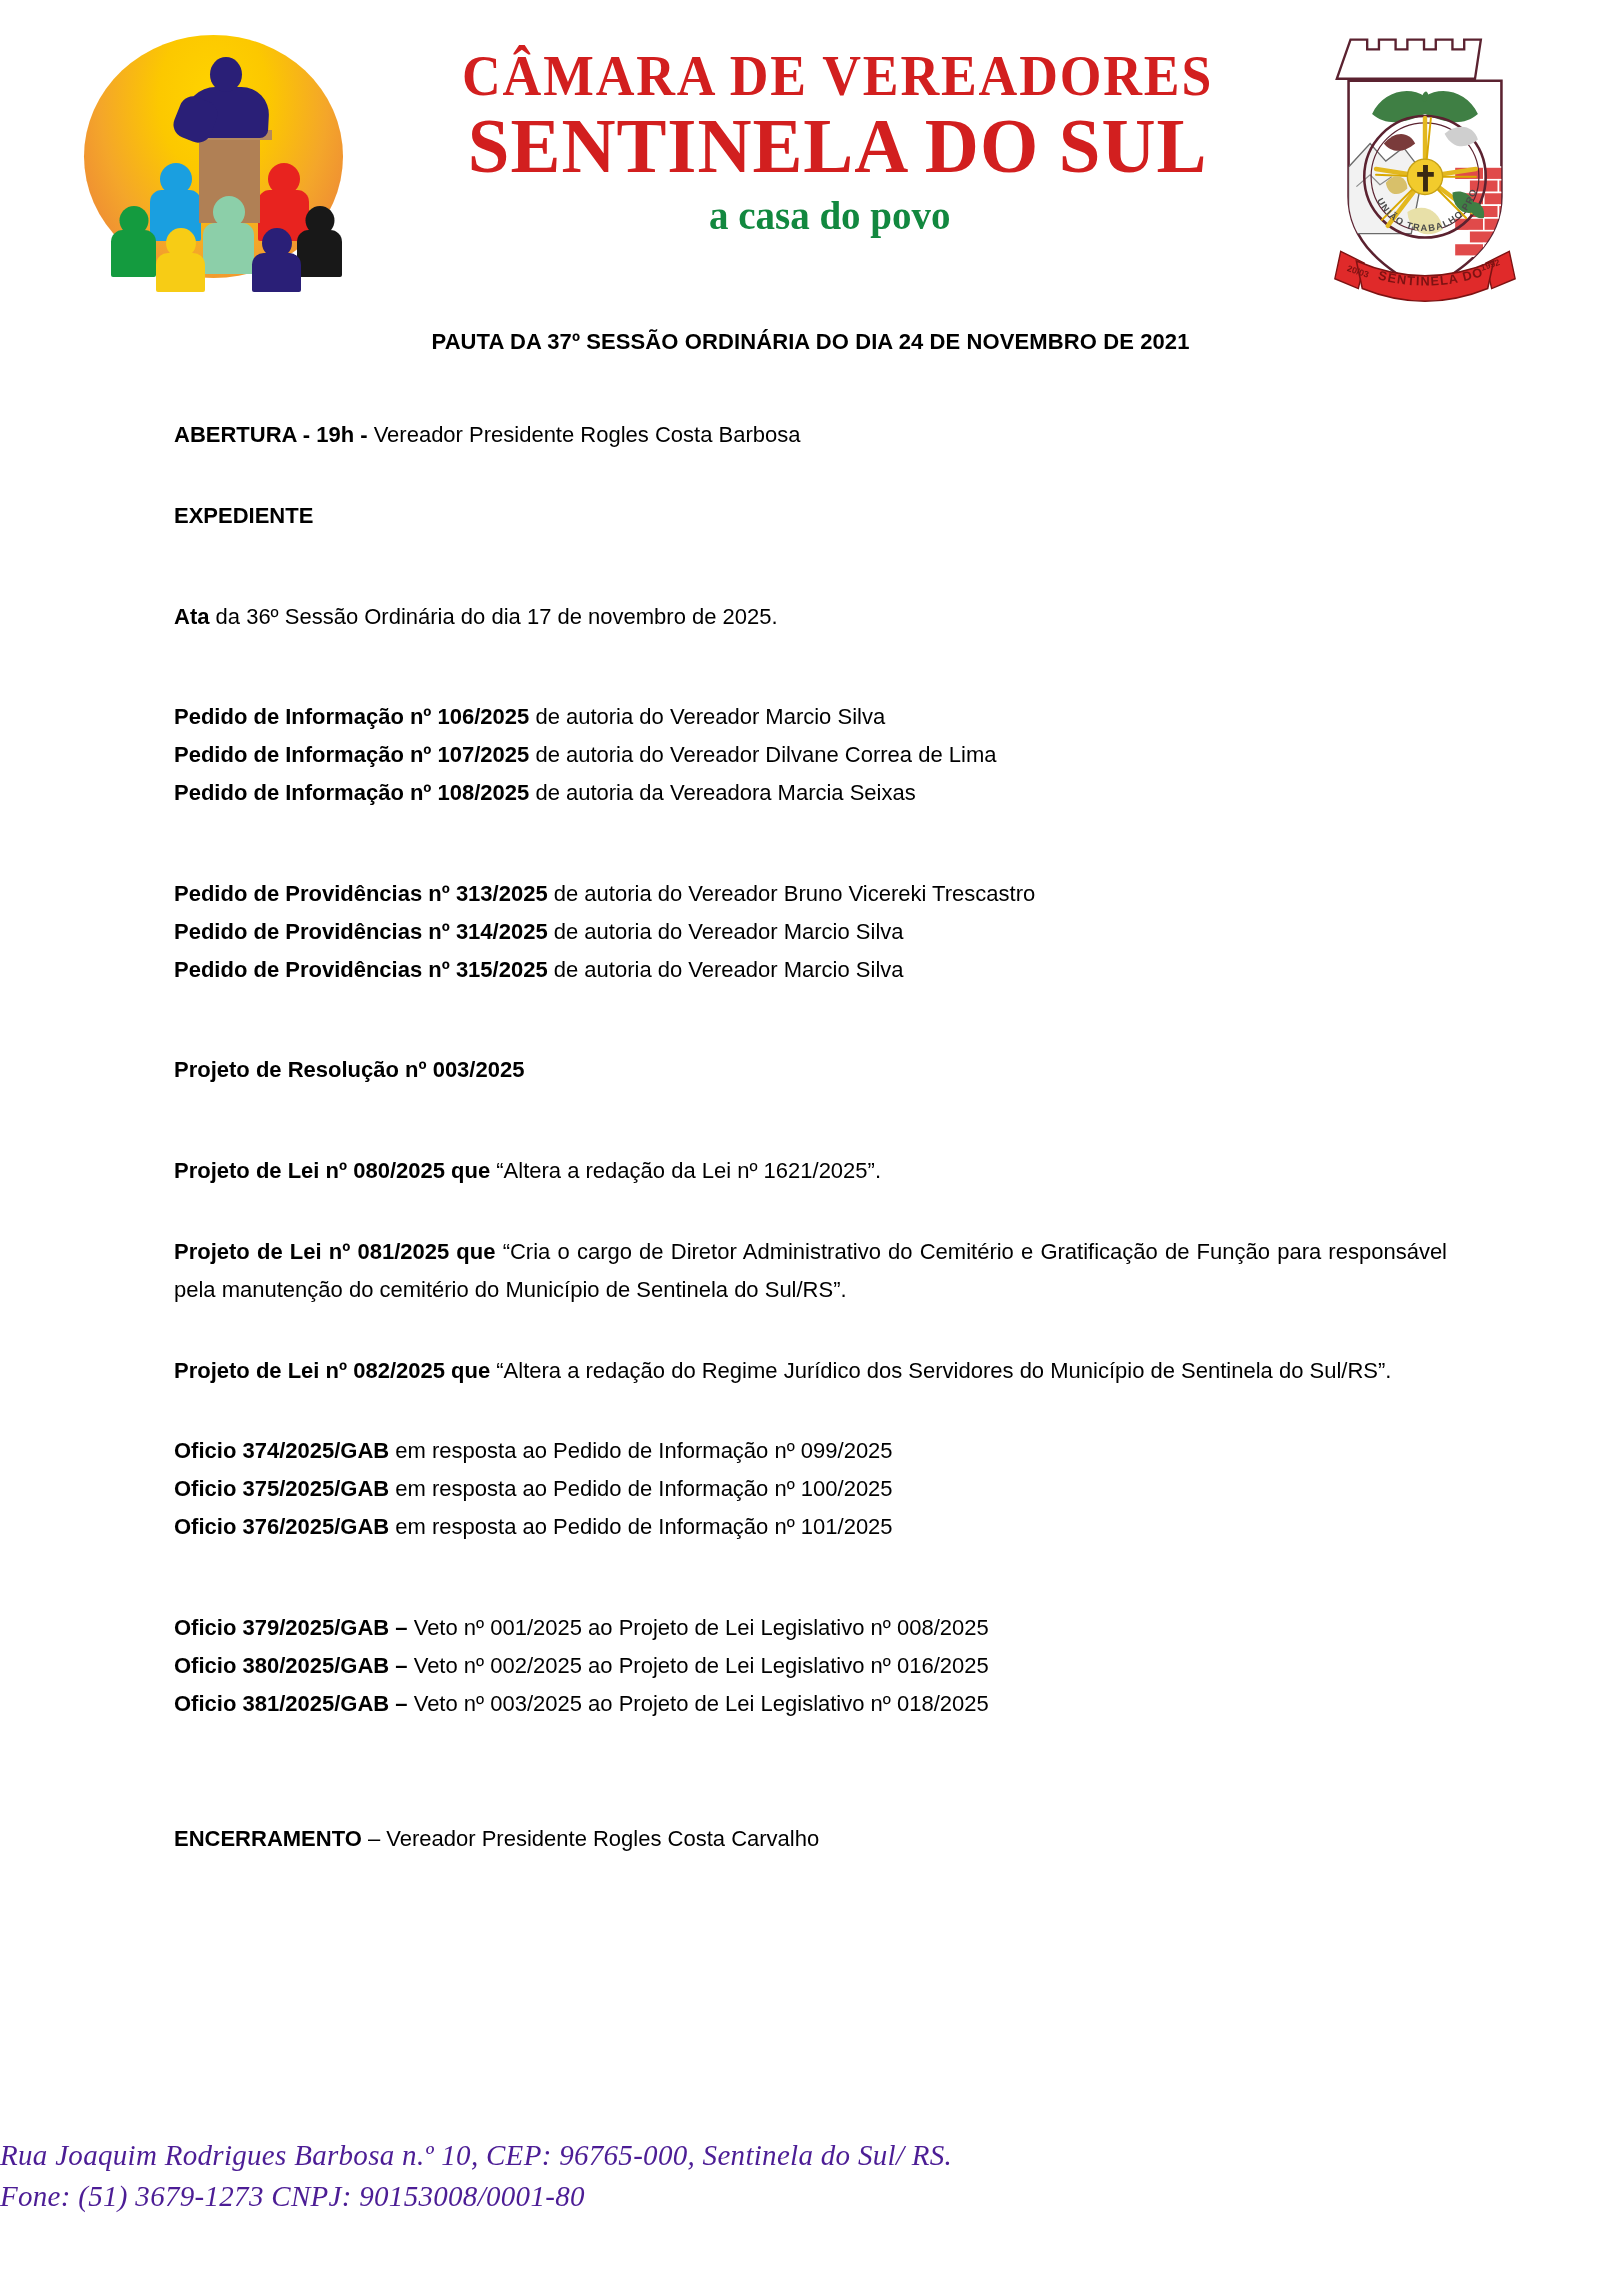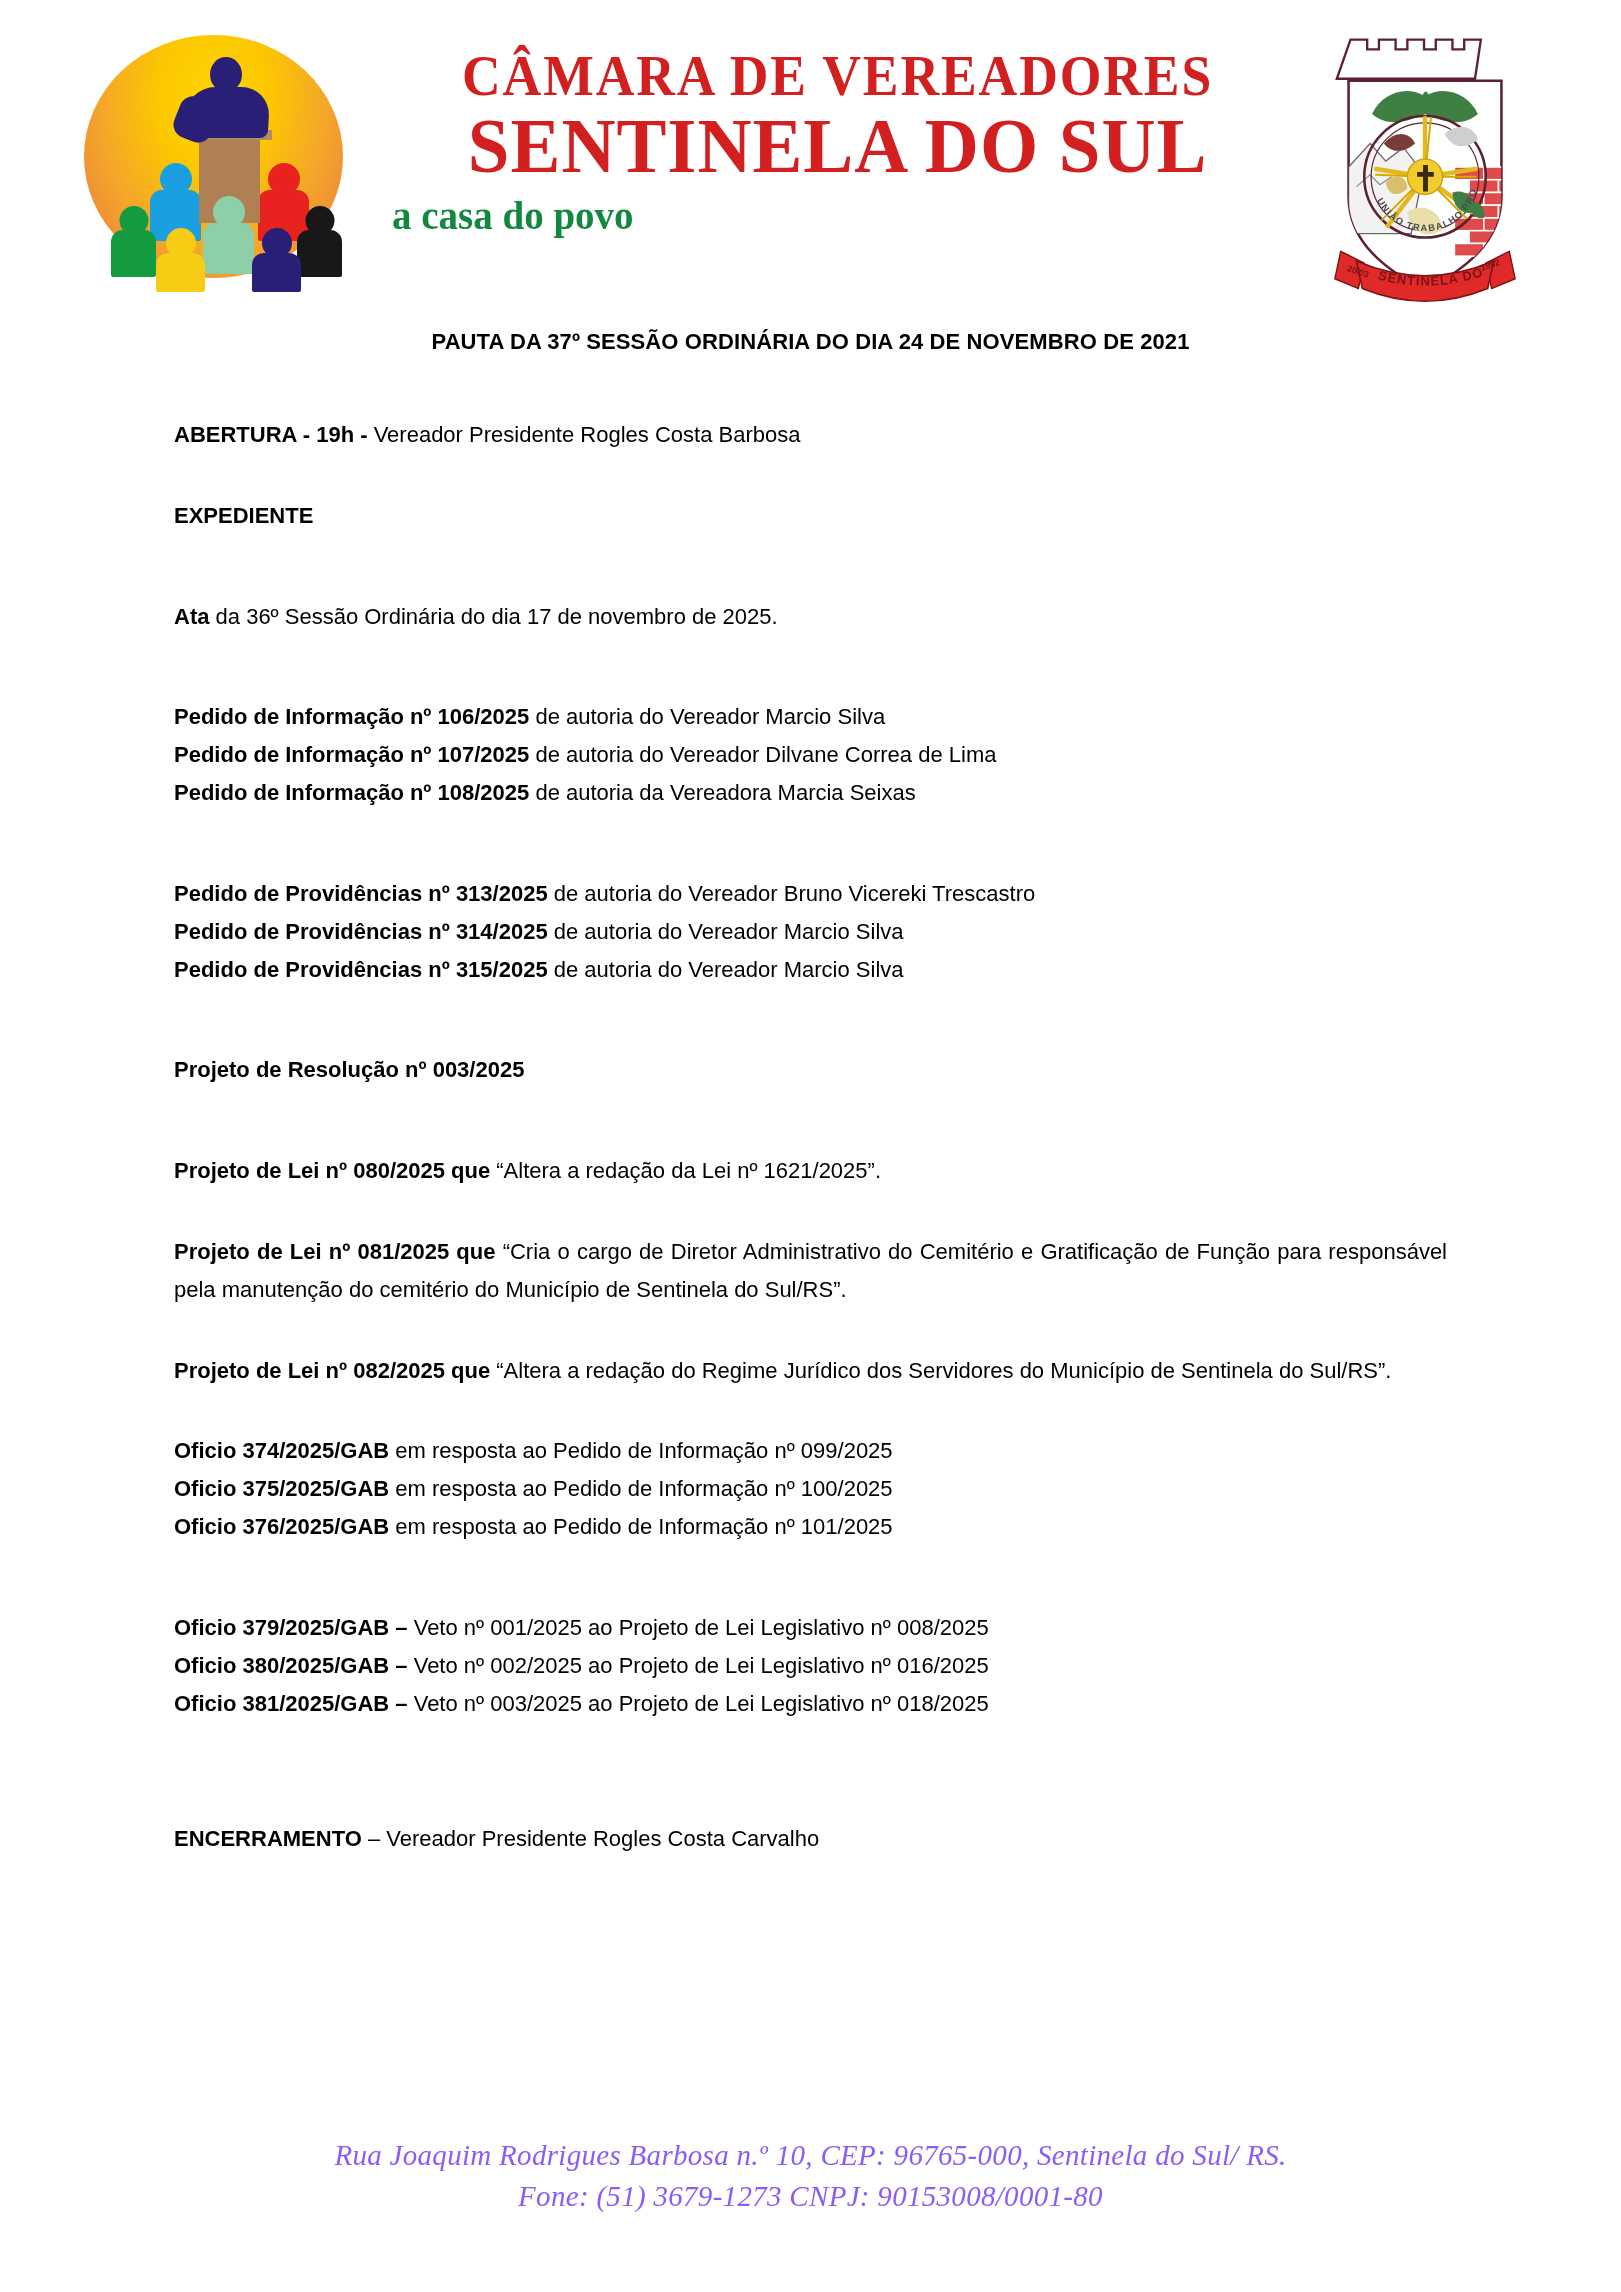--- a/index.html
+++ b/index.html
@@ -183,21 +183,21 @@
     transform: scaleX(0.96);
   }
   .logo-line3 {
     font-family: "Liberation Serif", serif;
     font-weight: bold;
     font-style: normal;
     font-size: 39px;
     line-height: 1.1;
     color: #12883f;
     margin-top: 9.8px;
-    text-align: left;
+    text-align: center;
     padding-right: 15.7px;
     white-space: nowrap;
   }
 
   .crest {
     flex: 0 0 196px;
     width: 196px;
     height: 294px;
     margin-top: 19.6px;
     margin-left: 11.8px;
@@ -234,26 +234,26 @@
   .gap-xl { height: 98px; }
 
   b, .b { font-weight: bold; }
 
   
   .footer {
     position: absolute;
     left: 0;
     right: 0;
     bottom: 76px;
-    text-align: center;
+    text-align: left;
     font-family: "Liberation Serif", serif;
     font-style: italic;
     font-size: 29px;
     line-height: 1.42;
-    color: #8b5cf6;
+    color: #4c1d95;
     letter-spacing: 0.3px;
   }
 </style>
 </head>
 <body>
 
 <div class="page">
 
   <div class="header">
 

